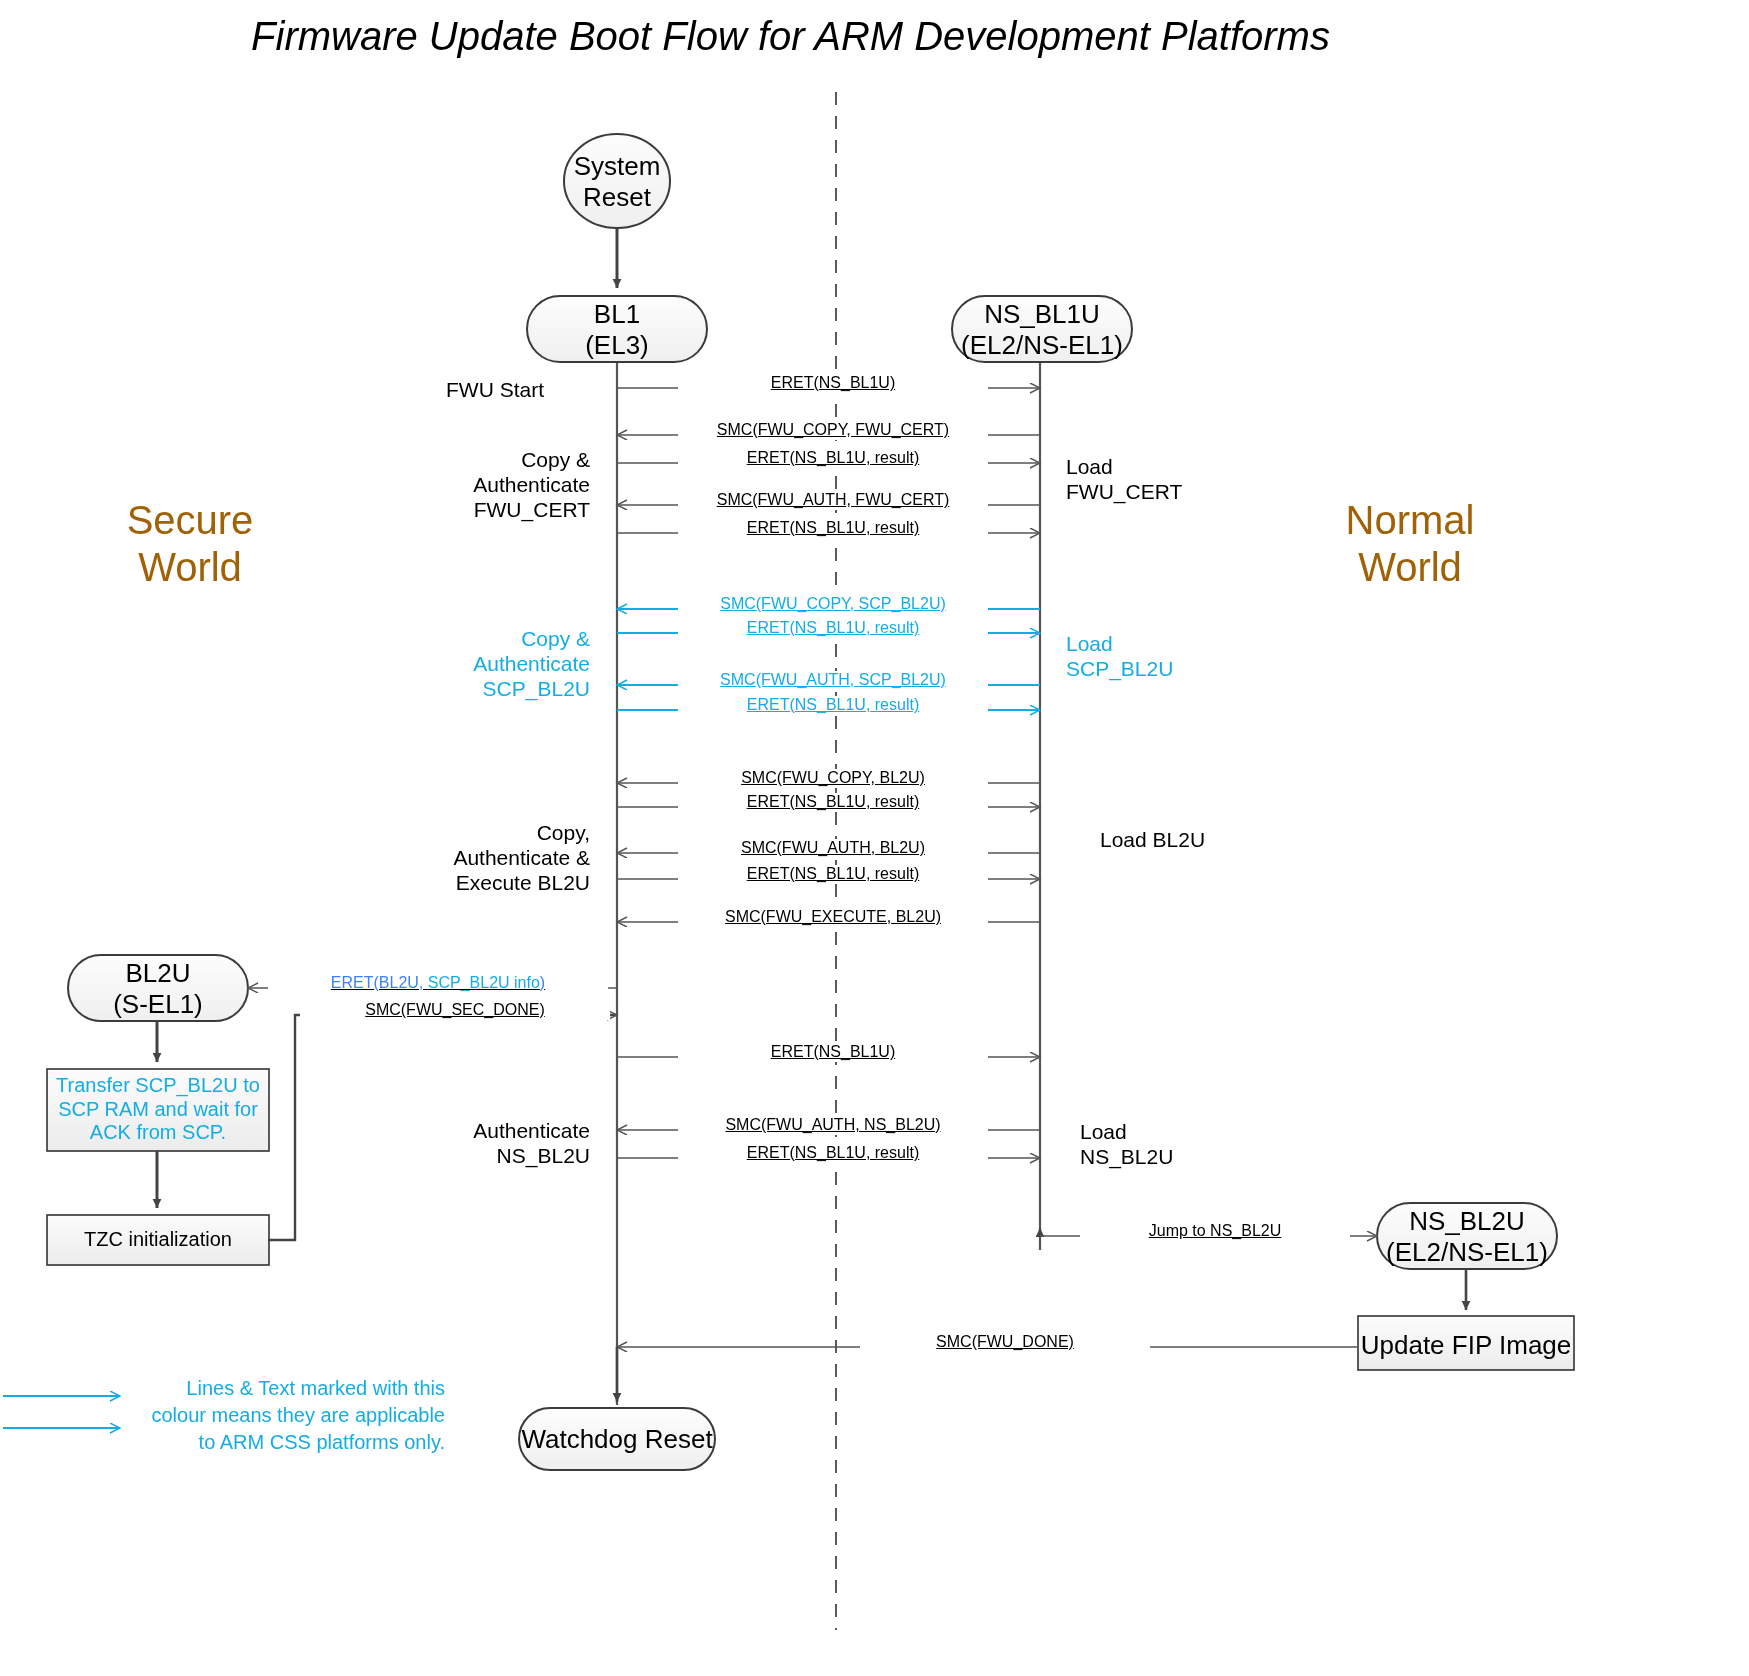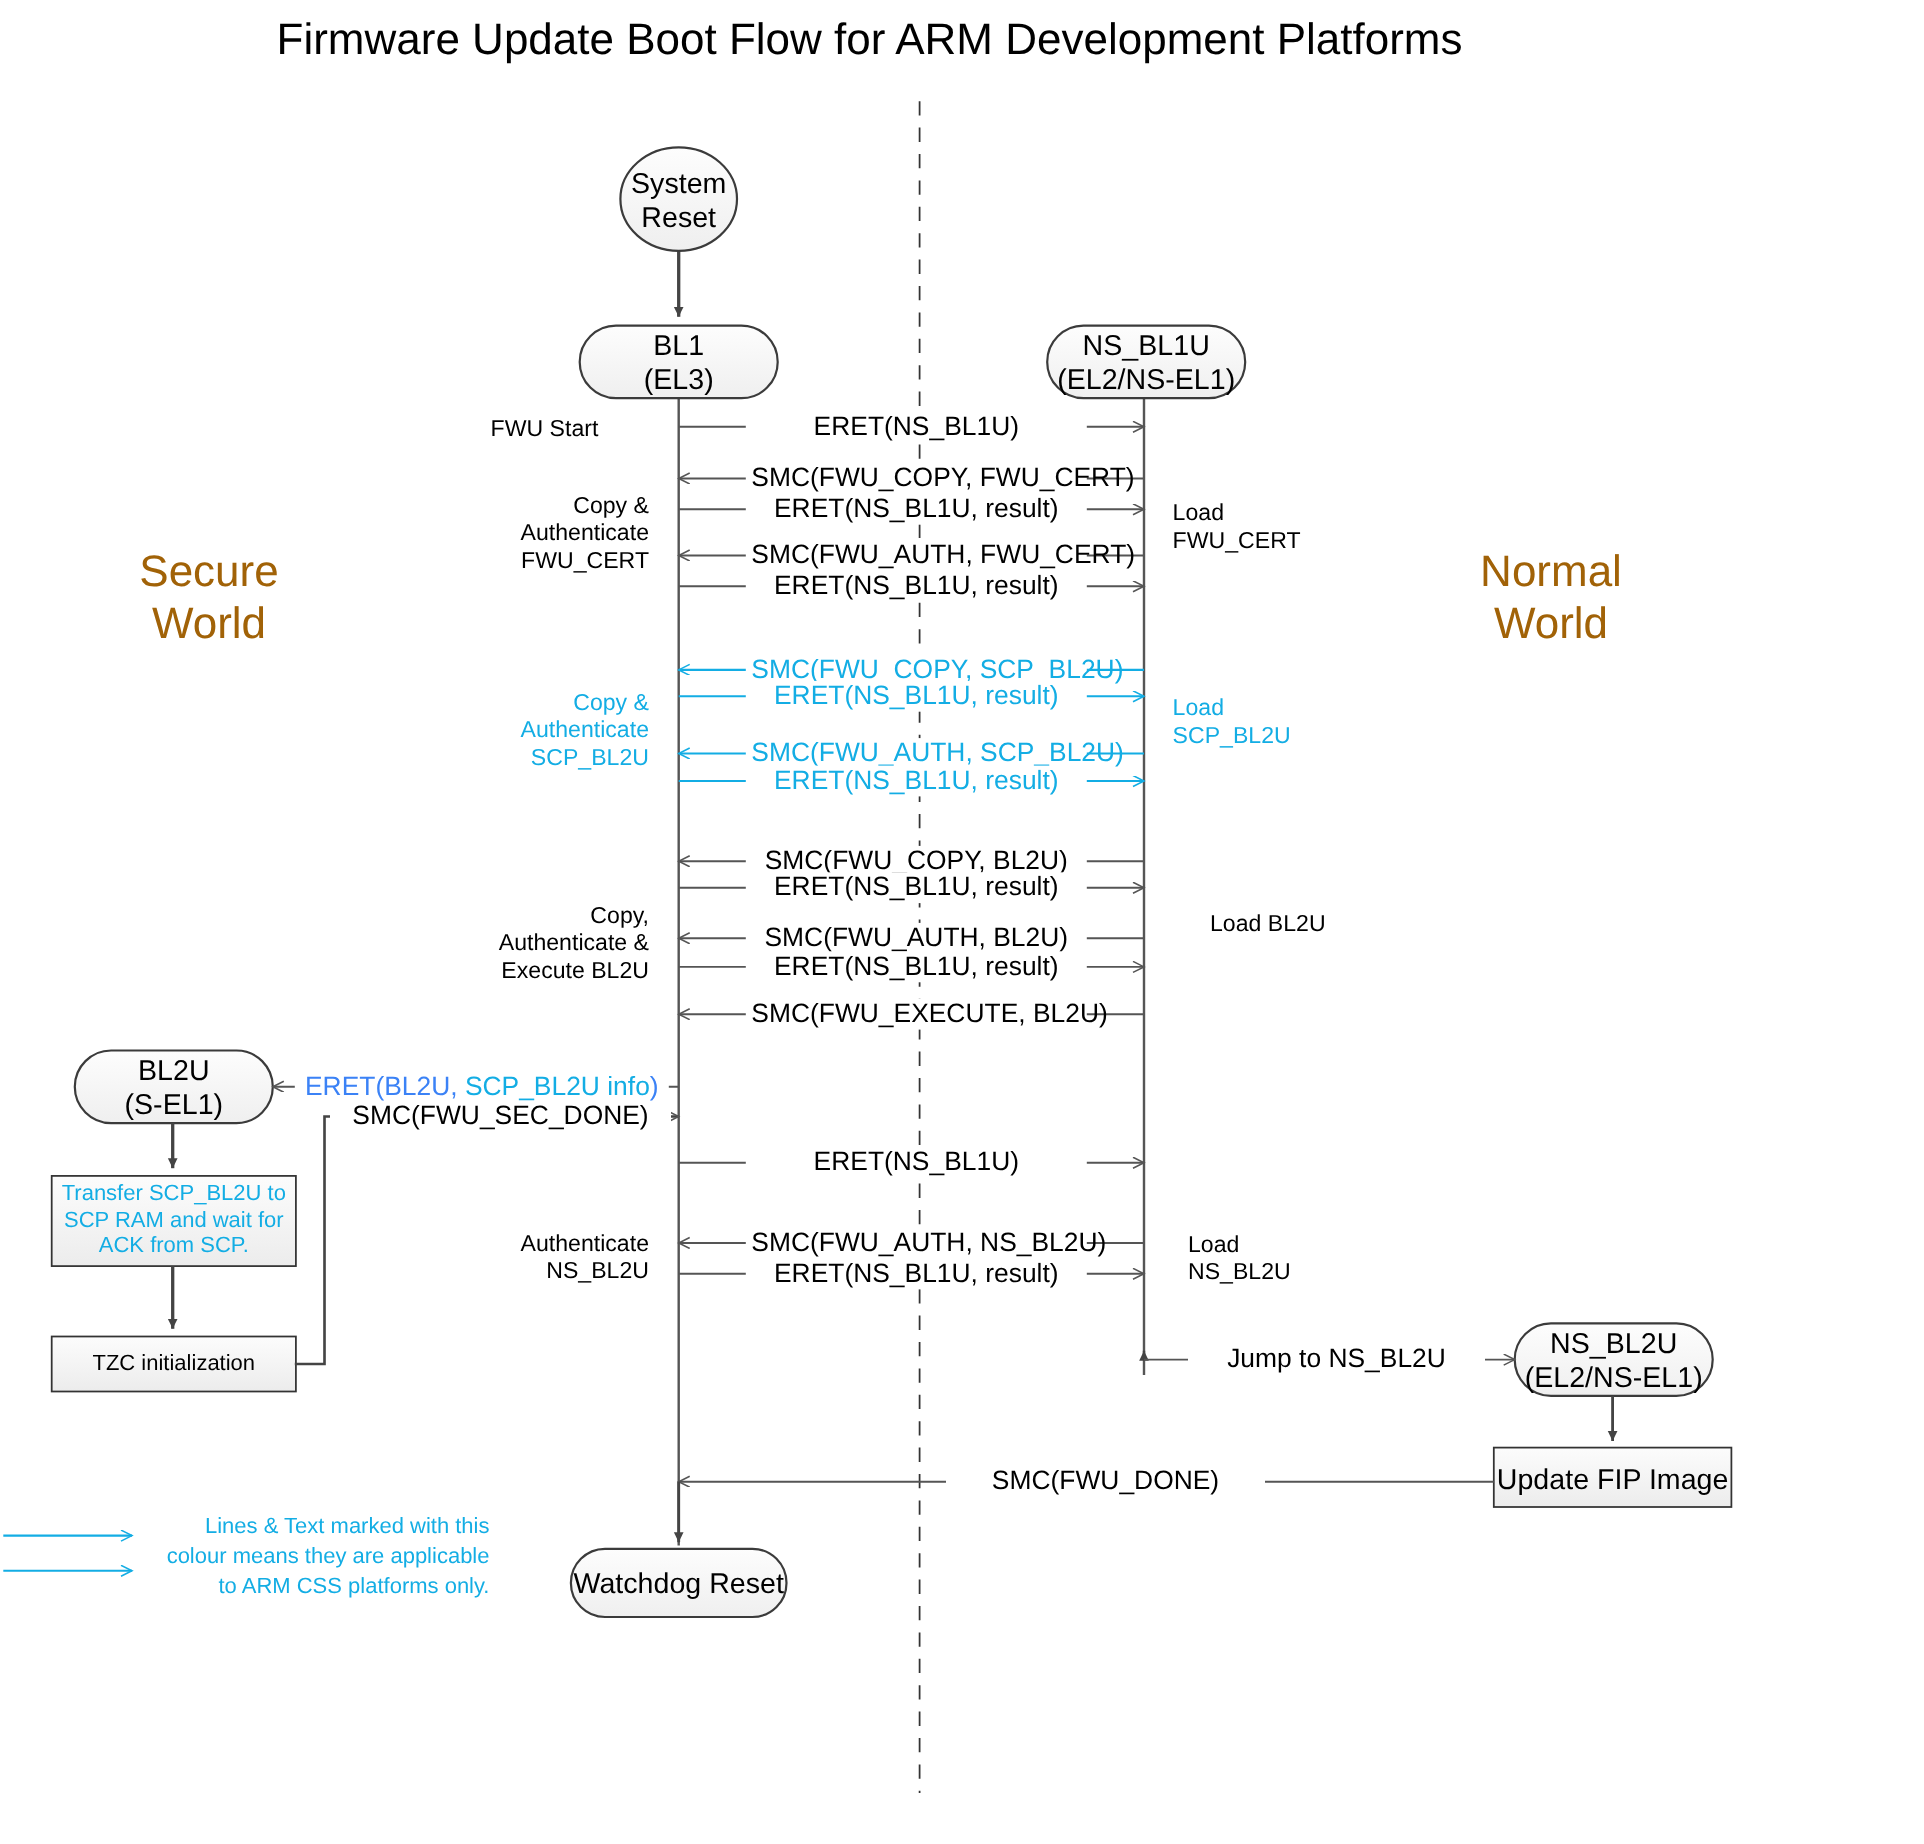--- a/index.html
+++ b/index.html
@@ -35,24 +35,25 @@
   }
   .world-lbl{
     font-size:40px;
     color:#a16207;
   }
   .node-lbl{
     font-size:26px;
     color:#000;
   }
   .msg{
-    font-size:24px;
+    font-size:16px;
     color:#000;
     background:#fff;
     padding:0 5px;
+    text-decoration:underline;
   }
   .msg-cyan{ color:#13ADE4; }
   .side{
     font-size:21px;
     color:#000;
   }
   .side-cyan{ color:#13ADE4; }
   .boxtext{
     font-size:20px;
     color:#13ADE4;
@@ -161,21 +162,21 @@
     <line x1="1040" y1="1236" x2="1377" y2="1236" stroke="#555" stroke-width="1.7" marker-end="url(#ah-open-k)"></line>
 
     <line x1="1358" y1="1347" x2="617" y2="1347" stroke="#555" stroke-width="1.7" marker-end="url(#ah-open-kl)"></line>
 
     <line x1="617" y1="1347" x2="617" y2="1402" stroke="#444" stroke-width="2.6" marker-end="url(#ah-solid)"></line>
 
     <line x1="3" y1="1396" x2="120" y2="1396" stroke="#13ADE4" stroke-width="1.9" marker-end="url(#ah-open-c)"></line>
     <line x1="3" y1="1428" x2="120" y2="1428" stroke="#13ADE4" stroke-width="1.9" marker-end="url(#ah-open-c)"></line>
   </svg>
 
-  <div class="lbl title" style="left:0; top:13px; width:1581px; ">Firmware Update Boot Flow for ARM Development Platforms</div>
+  <div class="lbl title" style="left:0; top:13px; width:1581px; font-style:italic;">Firmware Update Boot Flow for ARM Development Platforms</div>
 
   <div class="lbl world-lbl" style="left:55px; top:497px; width:270px;">Secure
 World</div>
   <div class="lbl world-lbl" style="left:1275px; top:497px; width:270px;">Normal
 World</div>
 
   <div class="lbl node-lbl" style="left:537px; top:151px; width:160px;">System
 Reset</div>
   <div class="lbl node-lbl" style="left:527px; top:299px; width:180px;">BL1
 (EL3)</div>

